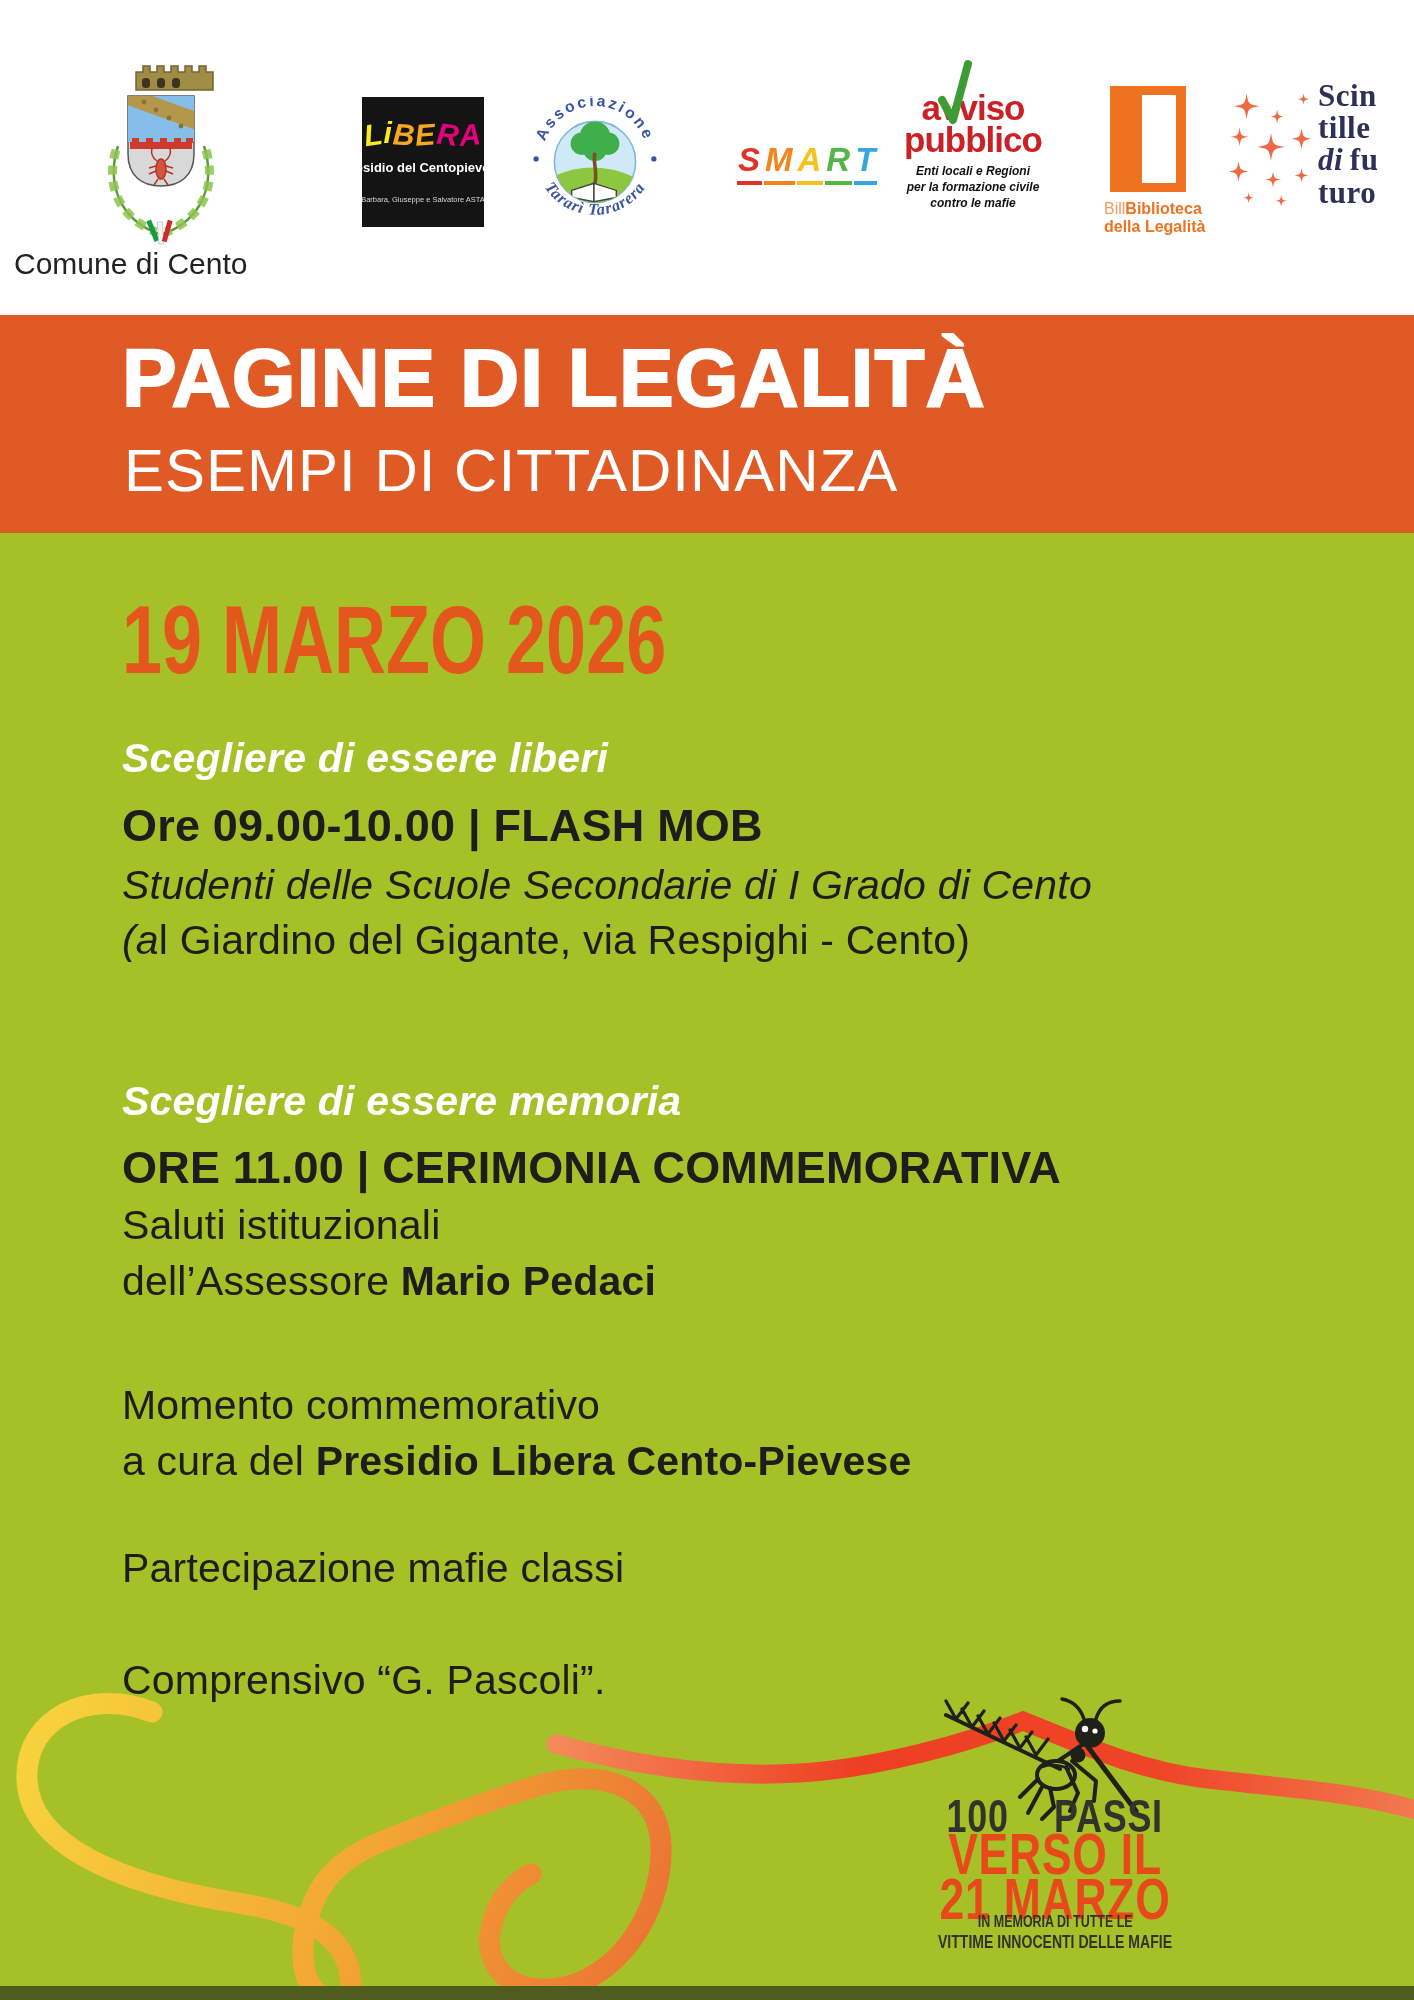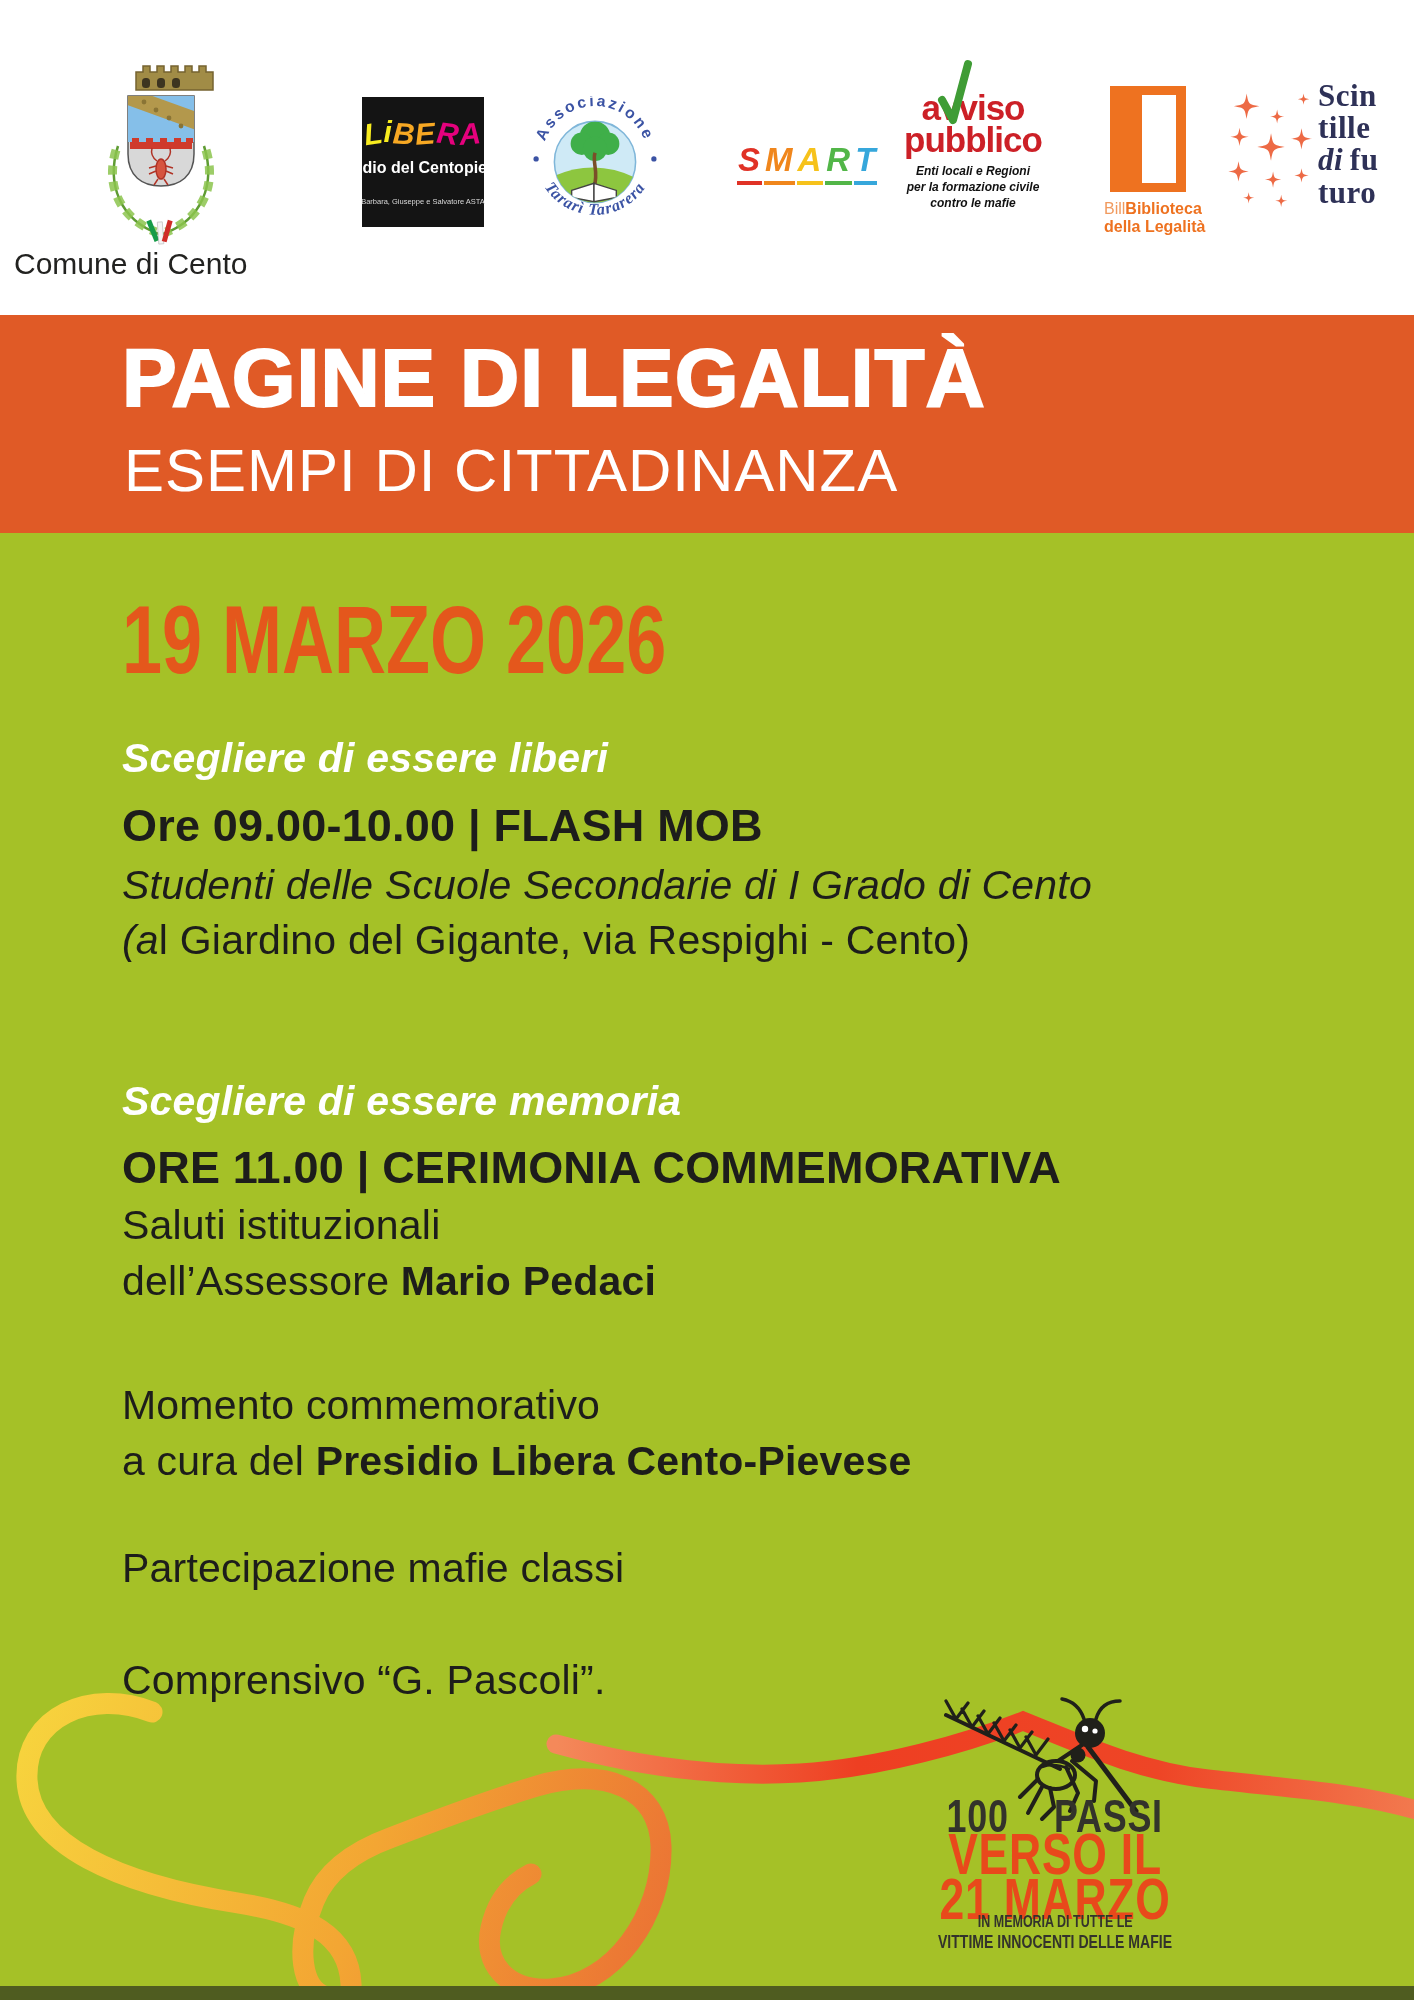--- a/index.html
+++ b/index.html
@@ -26,21 +26,21 @@
   .libera{position:absolute;left:362px;top:97px;width:122px;height:130px;background:#141414;
     display:flex;flex-direction:column;align-items:center;justify-content:center;text-align:center;}
   .libera-word{font-weight:700;font-style:italic;font-size:30px;letter-spacing:1px;line-height:1;}
   .libera-word span{display:inline-block;}
   .libera-word span:nth-child(1){color:var(--libera-yellow);transform:rotate(-8deg);}
   .libera-word span:nth-child(2){color:var(--libera-yellow);transform:translateY(-2px);}
   .libera-word span:nth-child(3){color:var(--libera-orange);transform:rotate(4deg);}
   .libera-word span:nth-child(4){color:var(--libera-orange);transform:rotate(-4deg);}
   .libera-word span:nth-child(5){color:var(--libera-magenta);transform:rotate(7deg);}
   .libera-word span:nth-child(6){color:var(--libera-magenta);transform:rotate(-5deg);}
-  .libera-l1{color:#fff;font-size:16px;font-weight:700;margin-top:10px;white-space:nowrap;}
+  .libera-l1{color:#fff;font-size:13px;font-weight:700;margin-top:10px;white-space:nowrap;}
   .libera-l2{color:#d8d8d8;font-size:7.5px;margin-top:20px;white-space:nowrap;}
 
   .assoc{position:absolute;left:529px;top:96px;}
 
   .smart{position:absolute;left:737px;top:141px;font-size:33px;font-weight:700;font-style:italic;
     letter-spacing:1px;white-space:nowrap;}
   .smart span{display:inline-block;border-bottom:4px solid currentColor;padding:0 1px 2px 1px;margin-right:2px;}
   .smart span:nth-child(1){color:var(--smart-s);}
   .smart span:nth-child(2){color:var(--smart-m);}
   .smart span:nth-child(3){color:var(--smart-a);}

